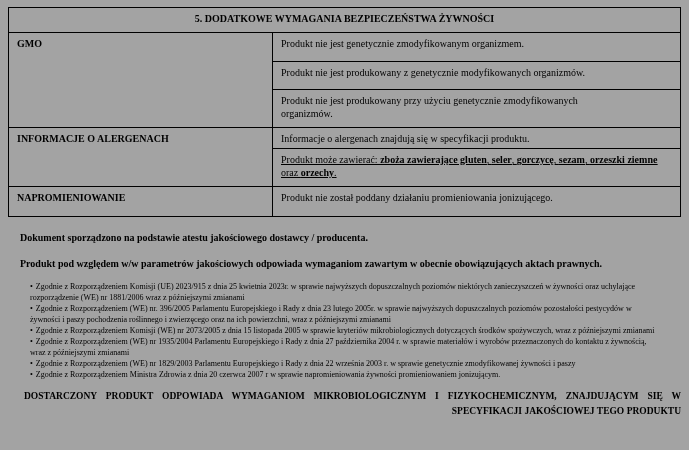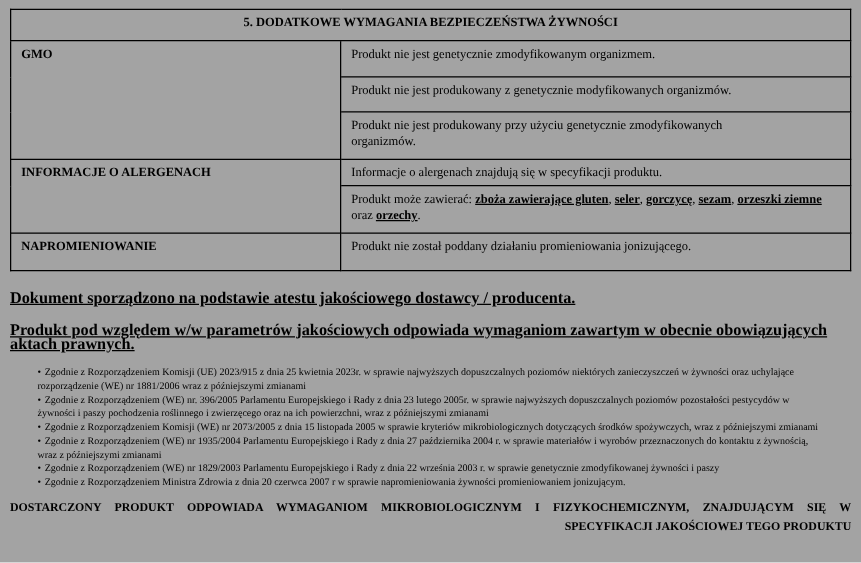--- a/index.html
+++ b/index.html
@@ -44,50 +44,50 @@
     padding-left: 6px;
   }
   col.c1 { width: 264px; }
   tr.r-gmo1 { height: 29px; }
   tr.r-gmo2 { height: 28px; }
   tr.r-gmo3 { height: 38px; }
   tr.r-alg1 { height: 20px; }
   tr.r-alg2 { height: 38px; }
   tr.r-irr  { height: 30px; padding-left: 40px; }
   .wrap-350 { width: 350px; }
-  .wrap-385 { width: 385px; }
+  .wrap-385 { width: 385px; text-decoration: underline; }
   .allergen {
     font-weight: bold;
     text-decoration: underline;
   }
   .para {
     font-weight: bold;
-    font-size: 13px;
+    font-size: 10px;
     line-height: 11px;
-    margin: 15px 0 0 0;
-    text-decoration: underline;
+    margin: 15px 0 0 12px;
   }
   .legal-list {
     margin: 12px 0 0 22px;
     width: 628px;
     font-size: 8px;
     line-height: 11px;
   }
   .legal-item { margin: 0; }
   .legal-item .bullet { margin-right: 3px; }
   .footer {
     margin-top: 9px;
     width: 673px;
     font-weight: bold;
     font-size: 9.5px;
     line-height: 15px;
   }
   .footer-line1 {
     text-align: justify;
     text-align-last: justify;
+    margin-left: 16px;
   }
   .footer-line2 { text-align: right; }
 </style>
 </head>
 <body>
 
 <div class="page">
 
   <table class="spec-table">
     <colgroup>

